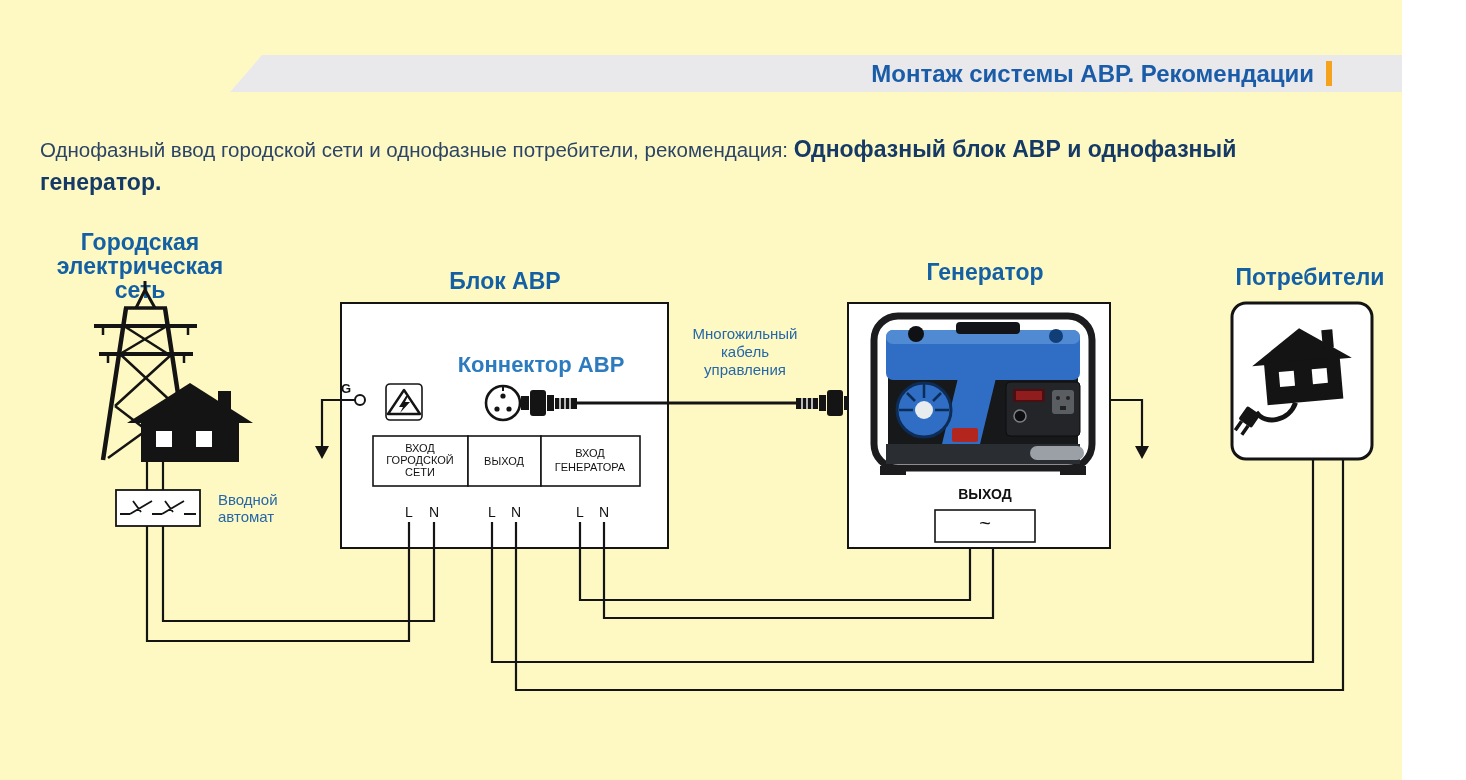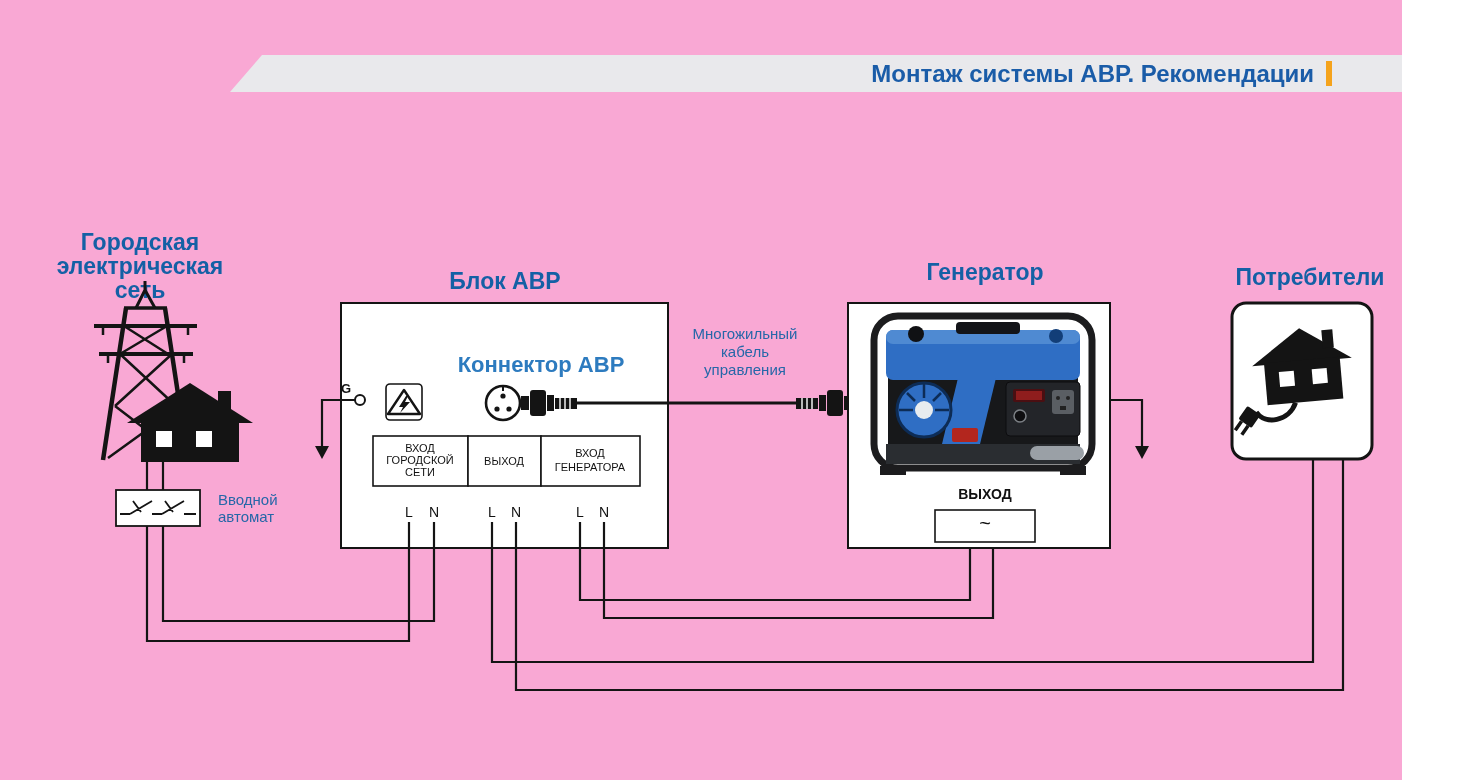--- a/index.html
+++ b/index.html
@@ -1,16 +1,16 @@
 <!DOCTYPE html>
 <html><head>
 <meta charset="utf-8">
 <style>
   html,body{margin:0;padding:0;background:#fff;}
-  #page{position:relative;width:1402px;height:780px;background:#f9a8d4;overflow:hidden;
+  #page{position:relative;width:1402px;height:780px;background:#fef9c3;overflow:hidden;
         font-family:"Liberation Sans",sans-serif;}
   .band{position:absolute;left:230px;top:55px;width:1236px;height:37px;background:#e9e9ec;
         clip-path:polygon(32px 0,100% 0,100% 100%,0 100%);}
   .band-title{position:absolute;right:88px;top:55px;height:37px;line-height:37px;
         font-size:24px;font-weight:bold;color:#1a5ca8;white-space:nowrap;}
   .band-accent{position:absolute;right:70px;top:61px;width:6px;height:25px;background:#f5a31c;}
   .intro-title{position:absolute;left:45px;top:100px;font-size:24px;font-weight:bold;color:#1460a5;}
   .intro-body{position:absolute;left:40px;top:133px;font-size:20.5px;color:#2c4466;line-height:32px;}
   .intro-body .b{font-size:23px;font-weight:bold;color:#163a66;}
   svg{position:absolute;left:0;top:0;}
@@ -29,20 +29,24 @@
 </style>
 </head>
 <body>
 
 <div id="page">
 
   <div class="band"></div>
   <div class="band-title">Монтаж системы АВР. Рекомендации</div>
   <div class="band-accent"></div>
 
+  <div class="intro-body">
+    <div><span>Однофазный ввод городской сети и однофазные потребители, рекомендация: </span><span class="b">Однофазный блок АВР и однофазный</span></div>
+    <div><span class="b">генератор.</span></div>
+  </div>
 
   <svg width="1466" height="780" viewBox="0 0 1466 780">
 
     <g>
       <text x="140" y="250" text-anchor="middle" class="lbl-blue-lg">Городская</text>
       <text x="140" y="274" text-anchor="middle" class="lbl-blue-lg">электрическая</text>
       <text x="140" y="298" text-anchor="middle" class="lbl-blue-lg">сеть</text>
     </g>
 
     <g stroke="#141414" fill="none">

